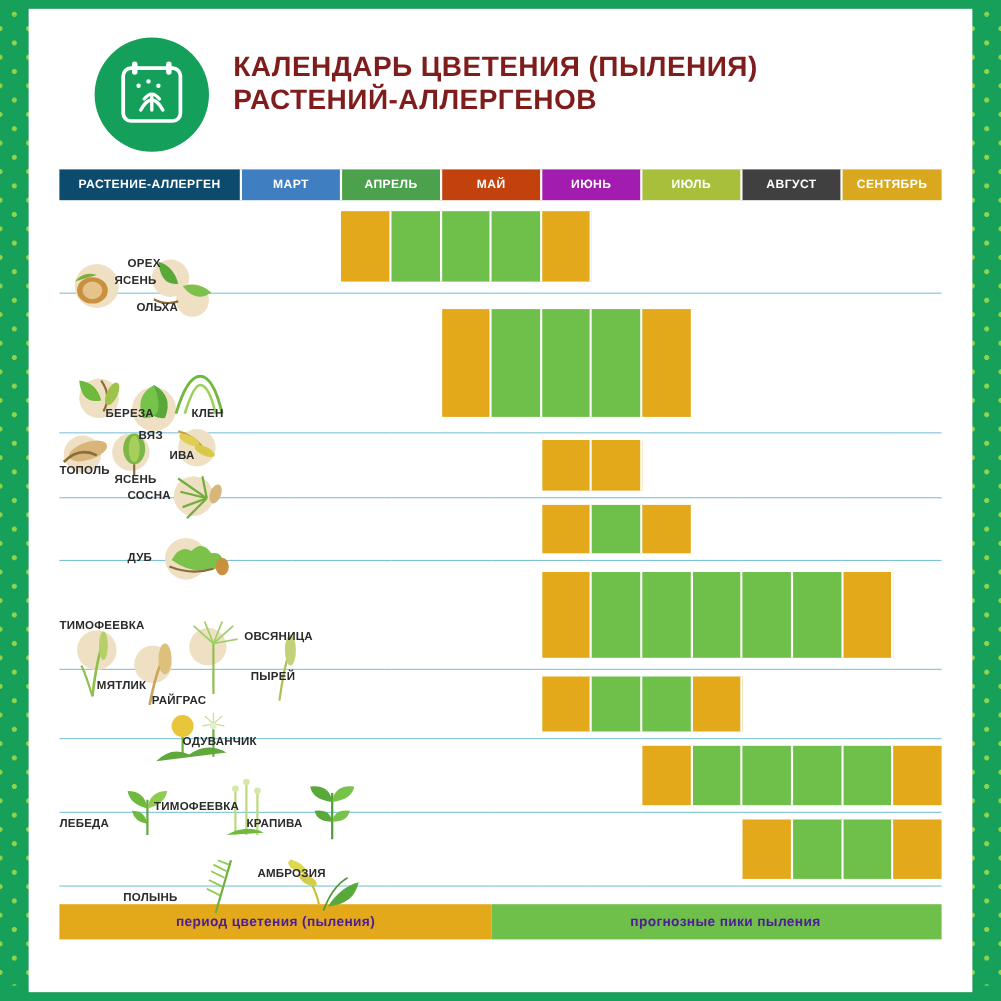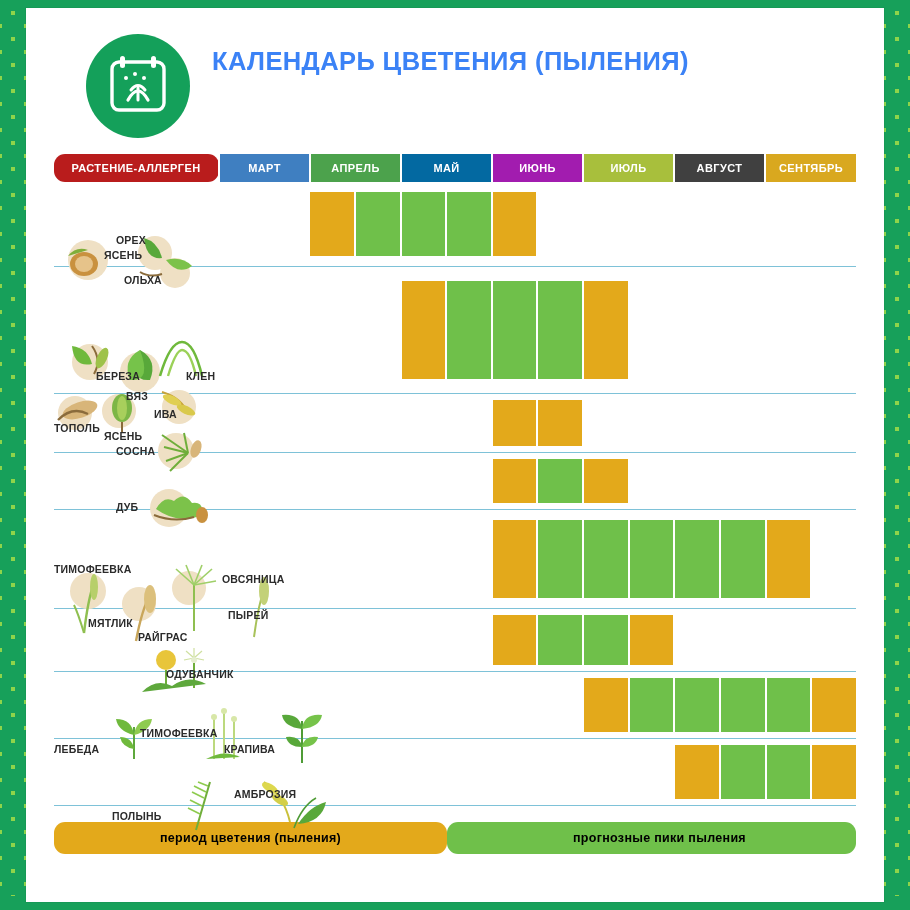--- a/index.html
+++ b/index.html
@@ -40,36 +40,36 @@
     display:flex;align-items:flex-start;padding:22px 0 10px 60px;
   }
   .logo{
     width:104px;height:104px;border-radius:50%;
     background:#14a05a;flex:0 0 auto;margin-top:4px;
     display:flex;align-items:center;justify-content:center;
   }
   .logo svg{display:block;}
   .titles{margin-left:22px;padding-top:16px;}
   .title-line{
-    color:#3b82f6;font-size:25.5px;font-weight:bold;letter-spacing:.4px;
+    color:#7f1d1d;font-size:25.5px;font-weight:bold;letter-spacing:.4px;
     line-height:1.18;text-transform:uppercase;
   }
   .subtitle{
     color:#e0356f;font-size:27px;letter-spacing:.3px;margin-top:7px;
     text-transform:uppercase;font-weight:normal;
   }
   
   .table-wrap{padding:6px 28px 0 28px;}
   table.cal{border-collapse:collapse;width:100%;table-layout:fixed;}
   table.cal th{
     color:#ffffff;font-size:11px;font-weight:bold;letter-spacing:.4px;
     padding:8px 2px;text-align:center;border-right:2px solid #fff;
     text-transform:uppercase;
   }
-  th.name-col{width:160px;background:#b91c1c;text-align:center;border-radius:11px;}
+  th.name-col{width:160px;background:#0c4a6e;text-align:center;}
   td.namecell{
     border-bottom:1px solid #7ec2d8;
     vertical-align:middle;position:relative;
     padding:0;
   }
   td.monthcell{
     border-bottom:1px solid #7ec2d8;padding:0;vertical-align:top;
   }
   .barbox{display:flex;height:100%;}
   .seg{flex:1 1 0;border-right:2px solid #fff;}
@@ -84,22 +84,22 @@
     letter-spacing:.2px;white-space:nowrap;
   }
   .blob{
     position:absolute;background:#efe0c4;border-radius:50%;
   }
   
   .legend{
     display:flex;margin:16px 28px 0 28px;
   }
   .legend div{
-    flex:1 1 0;color:#000000;font-size:12.5px;font-weight:bold;
-    text-align:center;padding:9px 0;letter-spacing:.3px;border-radius:11px;
+    flex:1 1 0;color:#4c1d95;font-size:12.5px;font-weight:bold;
+    text-align:center;padding:9px 0;letter-spacing:.3px;
   }
   .legend .lg-bloom{background:#e3a91b;}
   .legend .lg-peak{background:#6fc04a;padding-left:16px;}
 </style>
 </head>
 <body>
 
 <div class="bg-left"></div>
 <div class="bg-right"></div>
 <div class="bg-top"></div>
@@ -116,31 +116,32 @@
         <circle cx="24" cy="28" r="2" fill="#ffffff"></circle>
         <circle cx="33" cy="24" r="2" fill="#ffffff"></circle>
         <circle cx="42" cy="28" r="2" fill="#ffffff"></circle>
         <path d="M26 50 q10 -18 20 0" fill="none" stroke="#ffffff" stroke-width="3.2" stroke-linecap="round"></path>
         <path d="M36 50 v-12" stroke="#ffffff" stroke-width="3" stroke-linecap="round"></path>
         <path d="M29 40 q7 -9 14 0" fill="none" stroke="#ffffff" stroke-width="3" stroke-linecap="round"></path>
       </svg>
     </div>
     <div class="titles">
       <div class="title-line">Календарь цветения (пыления)</div>
+      <div class="title-line">растений-аллергенов</div>
     </div>
   </div>
 
   <div class="table-wrap">
     <table class="cal">
       <thead>
         <tr>
           <th class="name-col">РАСТЕНИЕ-АЛЛЕРГЕН</th>
           <th colspan="2" style="background:#3f7fc1">МАРТ</th>
           <th colspan="2" style="background:#4ca24c">АПРЕЛЬ</th>
-          <th colspan="2" style="background:#0369a1">МАЙ</th>
+          <th colspan="2" style="background:#c2410c">МАЙ</th>
           <th colspan="2" style="background:#a21caf">ИЮНЬ</th>
           <th colspan="2" style="background:#a8bf3c">ИЮЛЬ</th>
           <th colspan="2" style="background:#404040">АВГУСТ</th>
           <th colspan="2" style="background:#d9a81f;border-right:none">СЕНТЯБРЬ</th>
         </tr>
       </thead>
       <tbody>
 
         <tr style="height:84px">
           <td class="namecell">
@@ -213,21 +214,21 @@
                 <path d="M8 10 q20 6 26 22" stroke="#c8a33b" stroke-width="2" fill="none"></path>
                 <ellipse cx="18" cy="18" rx="10" ry="4" fill="#e0cf52" transform="rotate(25 18 18)"></ellipse>
                 <ellipse cx="32" cy="28" rx="10" ry="4" fill="#d9c94b" transform="rotate(25 32 28)"></ellipse>
               </svg>
               <svg style="position:absolute;left:96px;top:6px" width="64" height="52" viewBox="0 0 64 52">
                 <path d="M10 40 q10 -34 22 -34 q12 0 20 34" fill="none" stroke="#6fb93c" stroke-width="2.6"></path>
                 <path d="M18 40 q8 -26 14 -26 q8 0 14 26" fill="none" stroke="#9bd158" stroke-width="2.4"></path>
               </svg>
               <div class="plabel" style="left:42px;top:40px">БЕРЕЗА</div>
               <div class="plabel" style="left:72px;top:60px">ВЯЗ</div>
-              <div class="plabel" style="left:132px;top:40px">КЛЕН</div>
+              <div class="plabel" style="left:120px;top:40px">КЛЕН</div>
               <div class="plabel" style="left:100px;top:78px">ИВА</div>
               <div class="plabel" style="left:0px;top:92px">ТОПОЛЬ</div>
               <div class="plabel" style="left:50px;top:100px">ЯСЕНЬ</div>
             </div>
           </td>
           <td class="monthcell" colspan="14">
             <div class="barbox" style="height:126px;padding:14px 0;box-sizing:border-box;">
               <div class="seg none"></div>
                 <div class="seg none"></div>
               <div class="seg none"></div>

